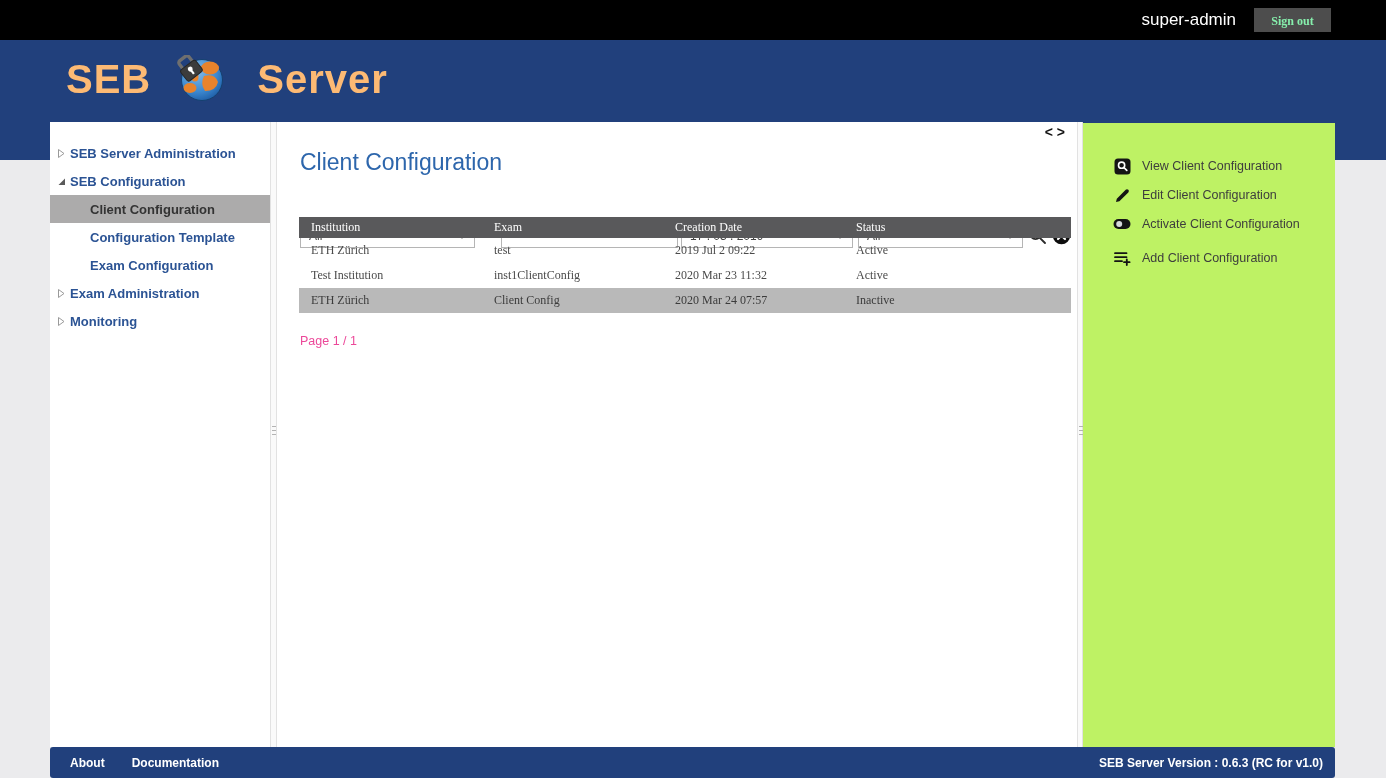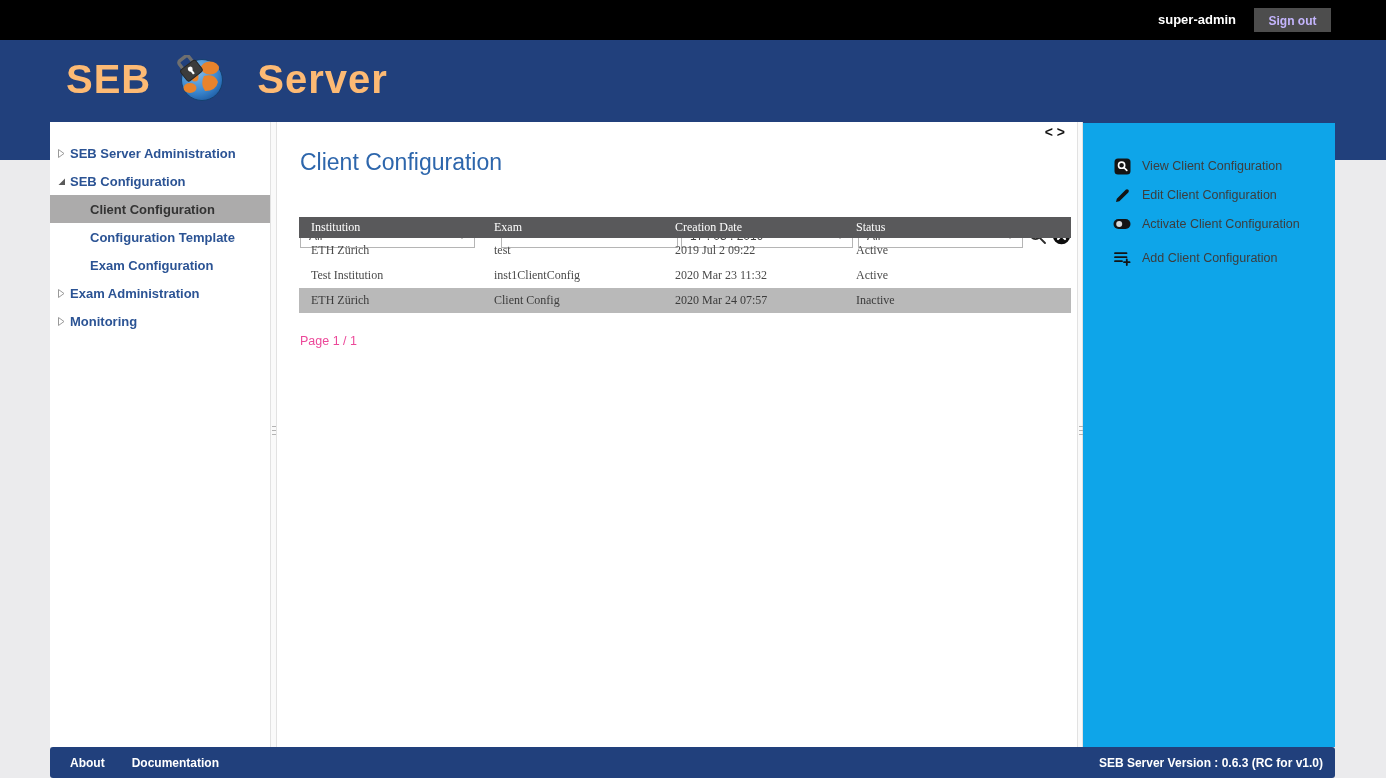--- a/index.html
+++ b/index.html
@@ -6,23 +6,23 @@
   body{
     width:1386px;height:778px;overflow:hidden;
     background:#ebebed;
     font-family:"Liberation Sans",sans-serif;
     -webkit-font-smoothing:antialiased;
   }
   .stage{position:relative;width:1386px;height:778px;}
 
   
   .topbar{position:absolute;left:0;top:0;width:1386px;height:40px;background:#000;}
-  .topbar .username{position:absolute;right:150px;top:0;height:36px;line-height:40px;color:#fff;font-weight:bold;font-size:13px;}
-  .topbar .signout{position:absolute;right:55px;top:8px;width:77px;height:24px;background:#4d4d4d;color:#c4b5fd;
-    font-weight:bold;font-size:12px;border:0;line-height:24px;text-align:center;cursor:pointer;font-family:Liberation Sans, sans-serif;}
+  .topbar .username{position:absolute;right:150px;top:0;height:36px;line-height:40px;color:#fff;font-weight:normal;font-size:17px;}
+  .topbar .signout{position:absolute;right:55px;top:8px;width:77px;height:24px;background:#4d4d4d;color:#86efac;
+    font-weight:bold;font-size:12px;border:0;line-height:24px;text-align:center;cursor:pointer;font-family:Liberation Serif, serif;}
 
   
   .headband{position:absolute;left:0;top:40px;width:1386px;height:120px;background:#21407c;}
   .logo{position:absolute;left:66px;top:15px;display:flex;align-items:center;}
   .logo .t{color:#fdba74;font-size:40px;font-weight:bold;letter-spacing:1px;line-height:46px;}
   .logo .globe{margin:0 30px 0 24px;width:52px;height:48px;}
 
   
   .app{position:absolute;left:50px;top:122px;width:1285px;height:656px;}
 
@@ -59,21 +59,21 @@
 
   .table{position:absolute;left:22px;top:95px;width:772px;font-size:12px;}
   .thead{display:flex;background:#59595b;color:#fff;height:21px;line-height:21px;}
   .tcell{box-sizing:border-box;padding-left:12px;overflow:hidden;white-space:nowrap;font-family:Liberation Serif, serif;}
   .c0{width:183px;} .c1{width:181px;} .c2{width:181px;} .c3{width:227px;}
   .trow{display:flex;height:25px;line-height:25px;color:#4a4a4a;cursor:pointer;}
   .trow.selected{background:#b9b9b9;color:#3b3b3b;}
   .pagination{position:absolute;left:23px;top:212px;font-size:12.5px;color:#ec4899;}
 
   
-  .rightpanel{position:absolute;left:1033px;top:1px;width:252px;height:624px;background:#0ea5e9;}
+  .rightpanel{position:absolute;left:1033px;top:1px;width:252px;height:624px;background:#bef264;}
   .action{position:absolute;left:30px;display:flex;align-items:center;height:18px;cursor:pointer;}
   .action .aicon{width:18px;height:18px;flex:0 0 18px;display:flex;align-items:center;justify-content:center;}
   .action .albl{margin-left:11px;font-size:12.5px;color:#3d3d3d;white-space:nowrap;}
   .a0{top:34px;} .a1{top:63px;} .a2{top:92px;} .a3{top:126px;}
 
   
   .footer{position:absolute;left:0;top:625px;width:1285px;height:31px;background:#21407c;border-radius:3px;
     display:flex;align-items:center;color:#fff;font-size:12px;font-weight:bold;}
   .footer .flink{margin-left:20px;cursor:pointer;}
   .footer .flink + .flink{margin-left:27px;}

